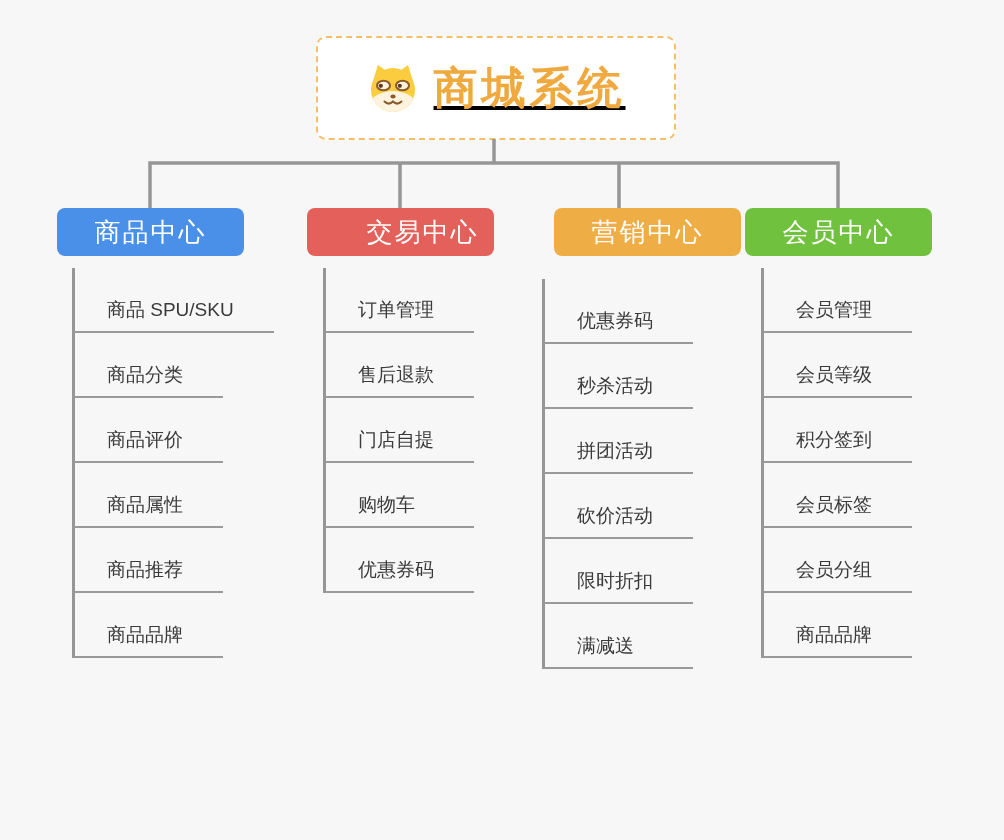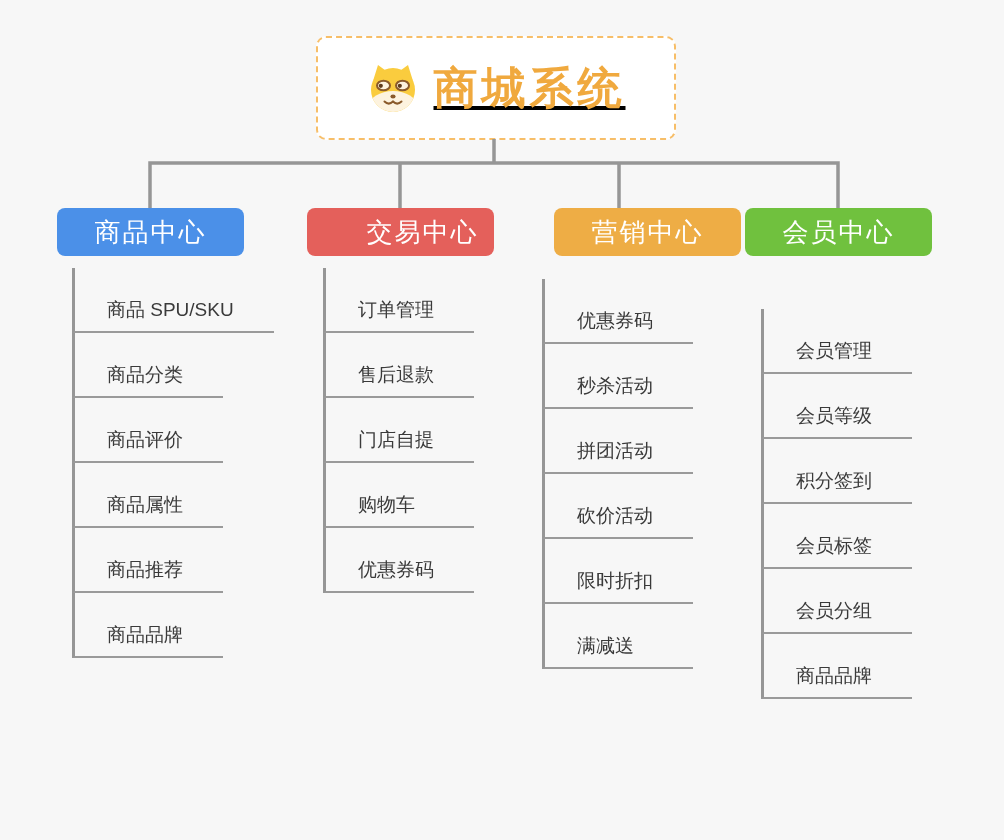--- a/index.html
+++ b/index.html
@@ -40,21 +40,21 @@
   .branch-box.b0 { left:57px;  }
   .branch-box.b1 { left:307px; }
   .branch-box.b2 { left:526px;margin-left:28px; }
   .branch-box.b3 { left:745px; }
 
   
   .col { position:absolute; top:268px; }
   .col.c0 { left:72px;  }
   .col.c1 { left:323px; }
   .col.c2 { left:542px;margin-top:11px; }
-  .col.c3 { left:761px;margin-top:41px; }
+  .col.c3 { left:761px; }
   .leaf {
     height:65px;
     border-left:3px solid #969696;
     border-bottom:2px solid #9A9A9A;
     display:flex; align-items:flex-end;
     padding:0 40px 10px 32px;
     width:max-content; min-width:151px;
   }
   .leaf span {
     font-size:19px; color:#3A3A3A; white-space:nowrap; line-height:1.1;

